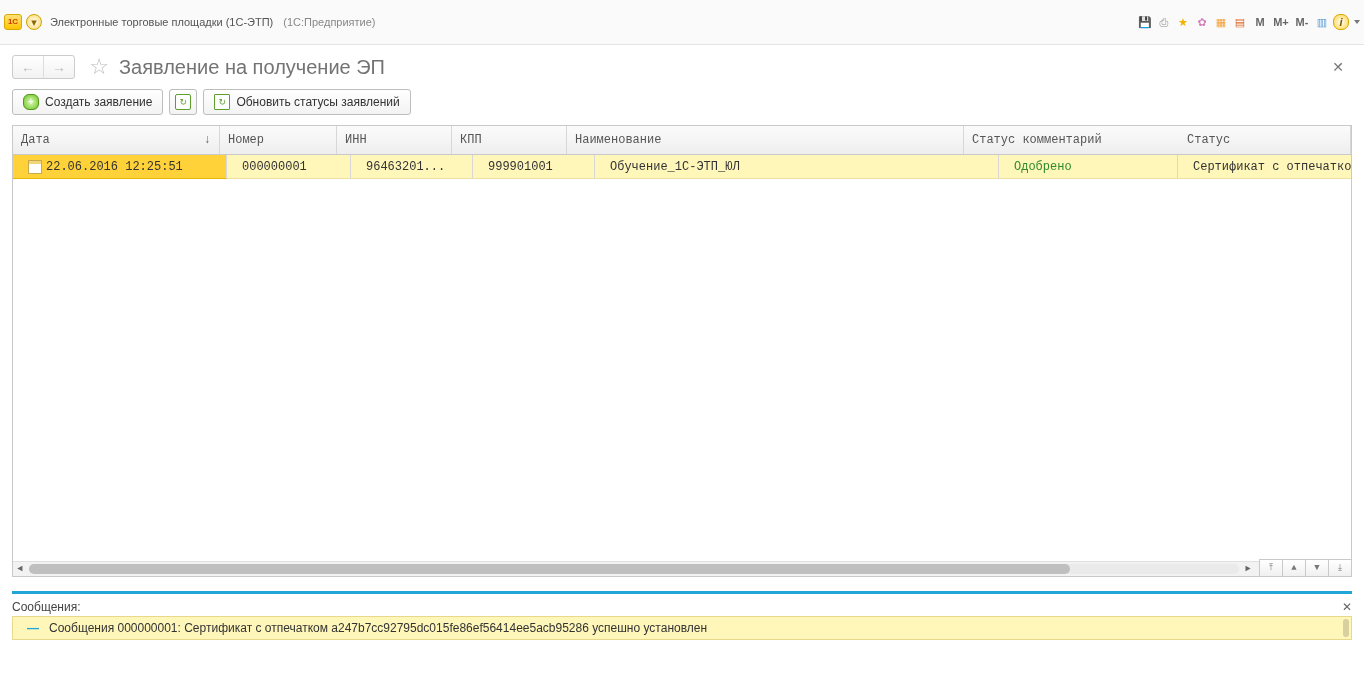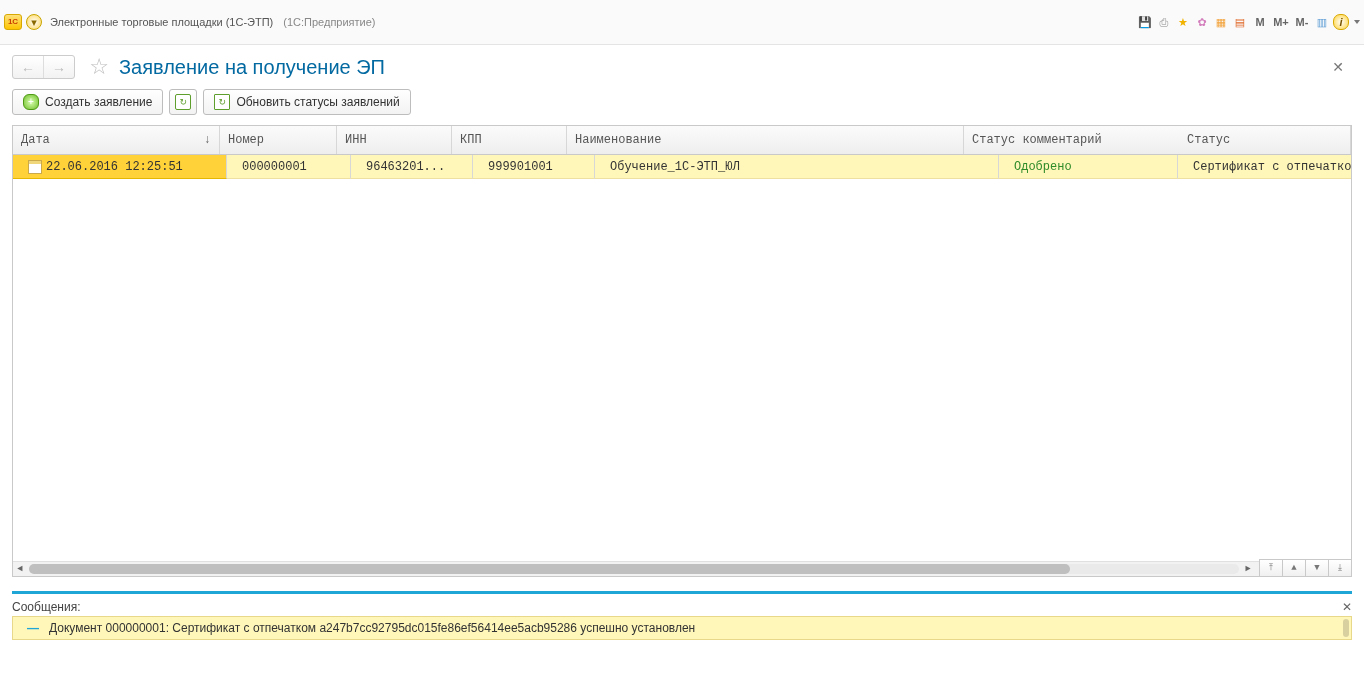--- a/index.html
+++ b/index.html
@@ -73,21 +73,21 @@
   .nav-btn {
     width:30px; height:22px; display:flex; align-items:center; justify-content:center;
     color:#bbb; font-size:14px;
   }
   .nav-btn + .nav-btn { border-left:1px solid #ddd; }
   .star-outline {
     width:24px; height:24px; margin:0 8px 0 12px;
     display:flex; align-items:center; justify-content:center;
     color:#bdbdbd; font-size:22px;
   }
-  .page-title { font-size:20px; color:#0369a1; }
+  .page-title { font-size:20px; color:#737373; }
   .close-x {
     margin-left:auto; color:#777; font-size:14px; padding:4px 8px; cursor:default;
   }
   
   .toolbar {
     display:flex; align-items:center; gap:6px;
     padding: 6px 12px 10px 12px;
   }
   .btn {
     display:inline-flex; align-items:center; gap:6px;
@@ -313,15 +313,15 @@
   </div>
 </div>
 
 <div class="msg-divider"></div>
 <div class="msg-head">
   <span>Сообщения:</span>
   <span class="msg-close">✕</span>
 </div>
 <div class="msg-row">
   <span class="dash">—</span>
-  <span class="msg-text">Документ 000000001: Сертификат с отпечатком a247b7cc92795dc015fe86ef56414ee5acb95286 успешно установлен</span>
+  <span class="msg-text">Сообщения 000000001: Сертификат с отпечатком a247b7cc92795dc015fe86ef56414ee5acb95286 успешно установлен</span>
   <div class="rscroll"></div>
 </div>
 
 </body></html>

